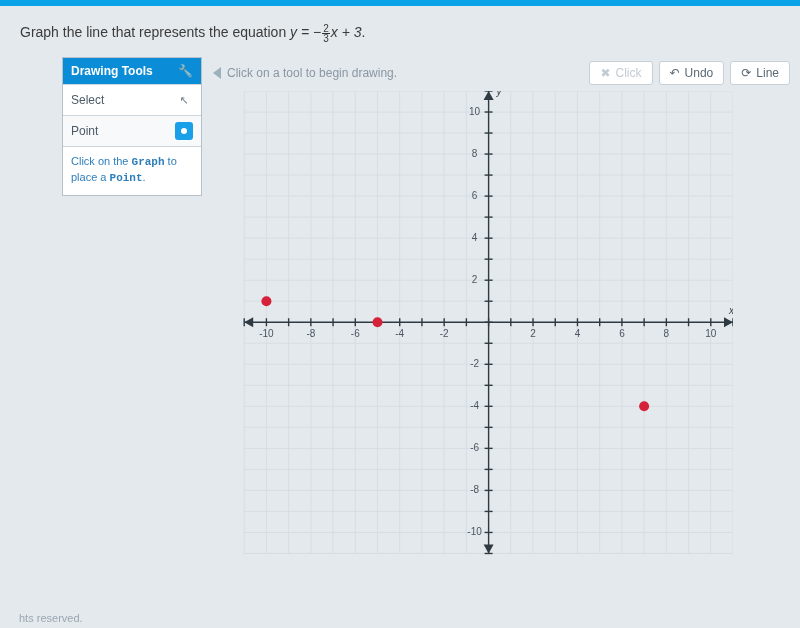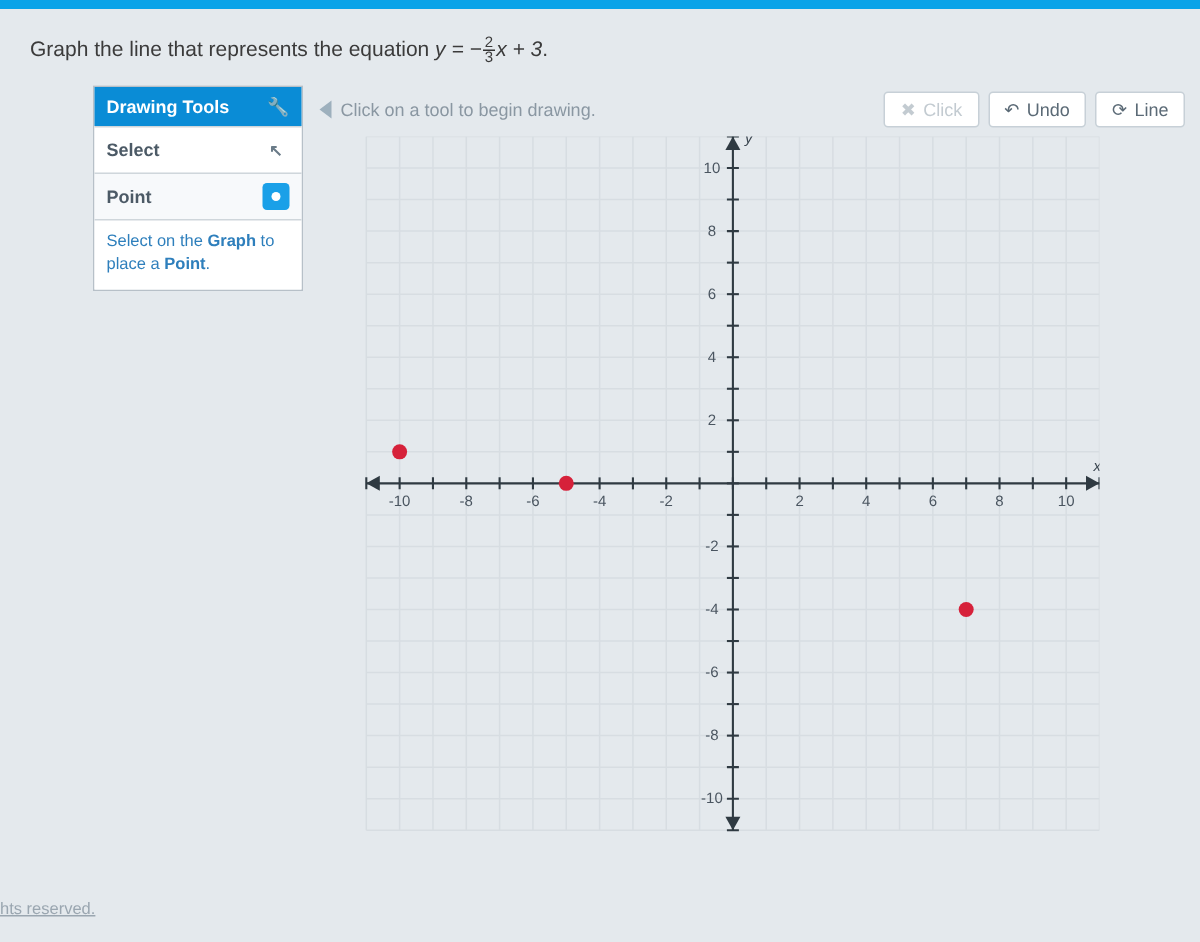--- a/index.html
+++ b/index.html
@@ -60,21 +60,20 @@
   .sb-head .icon { font-size: 12px; }
   .sb-row {
     border-top: 1px solid #cfd6db;
     padding: 6px 8px;
     display: flex;
     justify-content: space-between;
     align-items: center;
     background: #f7f9fb;
     color: #4c5a66;
     cursor: pointer;
-    font-weight: bold;
   }
   .sb-row.selected { background:#fff; }
   .sb-row .tool-icon {
     width: 18px; height: 18px;
     display: flex; align-items:center; justify-content:center;
     font-size: 11px;
     color:#6a7b88;
   }
   .sb-row.point .tool-icon {
     background:#1aa0e8;
@@ -84,21 +83,21 @@
     content:""; width:6px; height:6px; background:#fff; border-radius:50%;
   }
   .sb-hint {
     border-top: 1px solid #cfd6db;
     padding: 7px 8px 9px 8px;
     font-size: 11px;
     color: #2e7fbc;
     line-height: 1.35;
     background:#fff;
   }
-  .sb-hint b{ font-weight:bold; }
+  .sb-hint b{ font-weight:bold;font-family:Liberation Mono, monospace; }
 
   
   .panel {
     flex: 1;
     margin-left: 5px;
     position: relative;
   }
   .panel-top {
     display:flex;
     align-items:center;
@@ -132,23 +131,22 @@
   svg.graph { width:100%; height:100%; display:block; }
   .grid line { stroke:#d7dde2; stroke-width:1; }
   .axis line { stroke:#2f3a42; stroke-width:1.4; }
   .tick { stroke:#2f3a42; stroke-width:1.4; }
   .tick-label { fill:#4a5560; font-size:10px; text-anchor:middle; }
   .pt { fill:#d6213a; }
   .arrow { fill:#2f3a42; }
   .axlbl { fill:#3b4650; font-size:10px; font-style:italic;}
 
   .footer {
-    position:absolute; bottom:16px; left:0; font-size:11px; color:#9aa6b0;
-    padding-left:0;
-    text-decoration:underline;
+    position:absolute; bottom:4px; left:0; font-size:11px; color:#9aa6b0;
+    padding-left:19px;
   }
 </style>
 </head>
 <body>
 
 <div class="topbar"></div>
 
 <div class="prompt">
   <span>Graph the line that represents the equation </span>
   <span class="eq">y = −</span><span class="frac"><span class="num">2</span><span class="den">3</span></span><span class="eq">x + 3</span><span>.</span>
@@ -163,21 +161,21 @@
     </div>
     <div class="sb-row selected">
       <span>Select</span>
       <span class="tool-icon">↖</span>
     </div>
     <div class="sb-row point">
       <span>Point</span>
       <span class="tool-icon"></span>
     </div>
     <div class="sb-hint">
-      <span>Select on the </span><b>Graph</b><span> to place a </span><b>Point</b><span>.</span>
+      <span>Click on the </span><b>Graph</b><span> to place a </span><b>Point</b><span>.</span>
     </div>
   </div>
 
   <div class="panel">
     <div class="panel-top">
       <div class="hint-row">
         <div class="tri"></div>
         <span>Click on a tool to begin drawing.</span>
       </div>
       <div class="btns">

